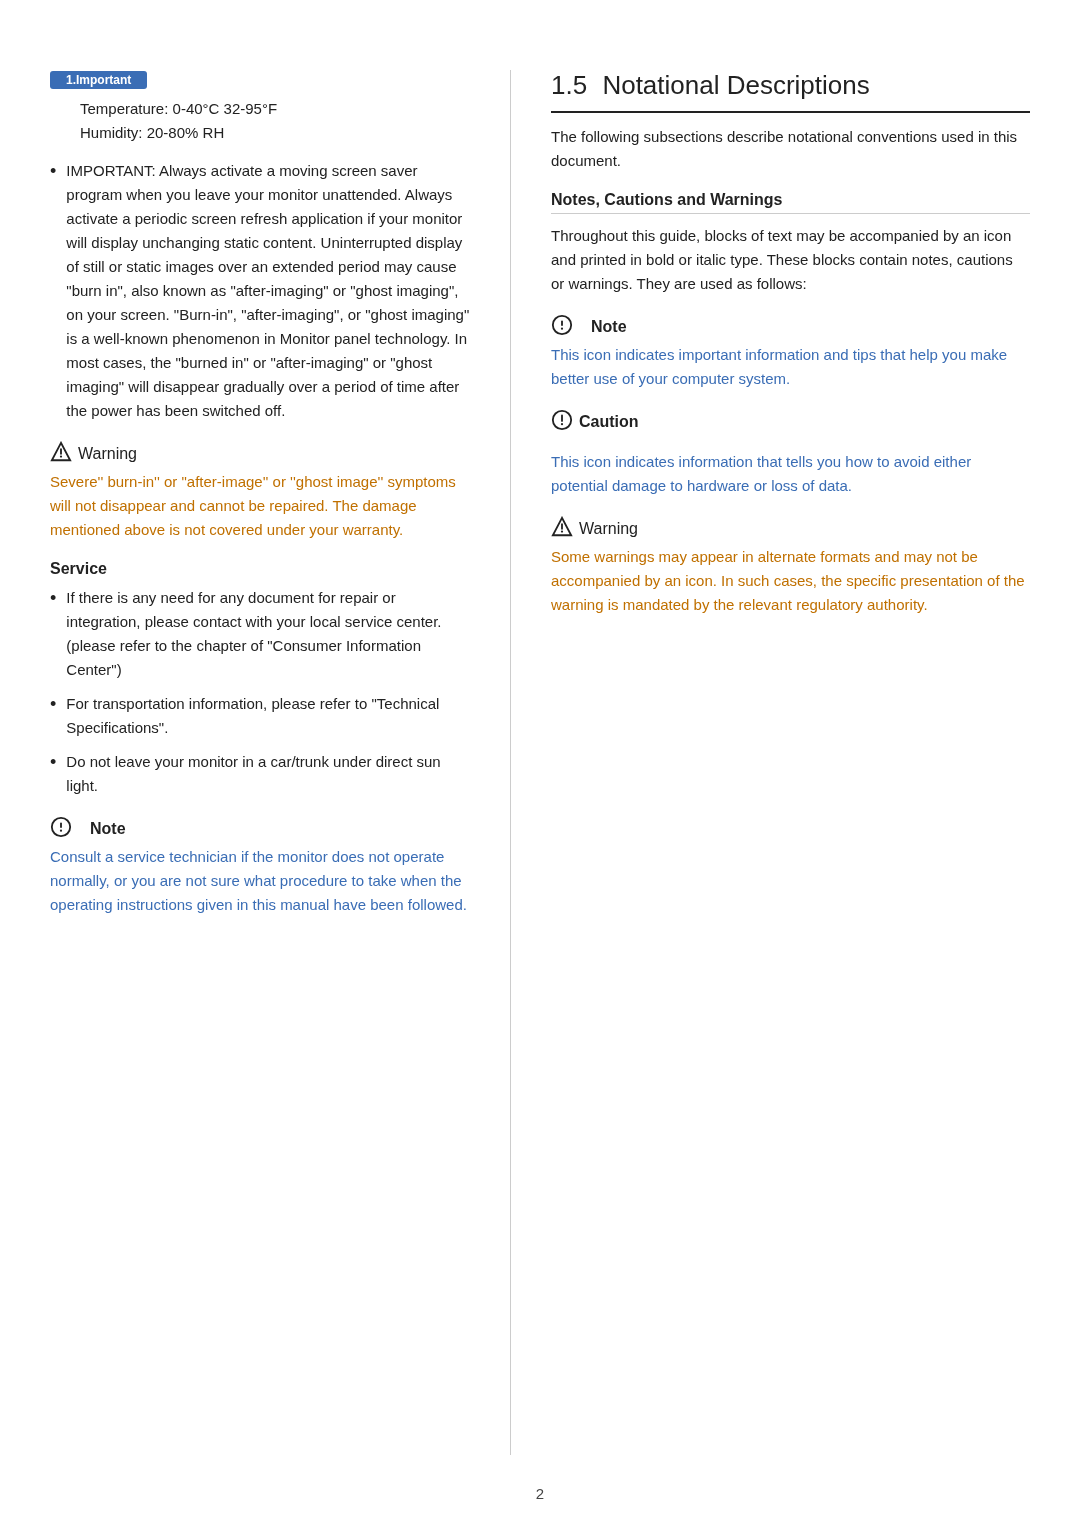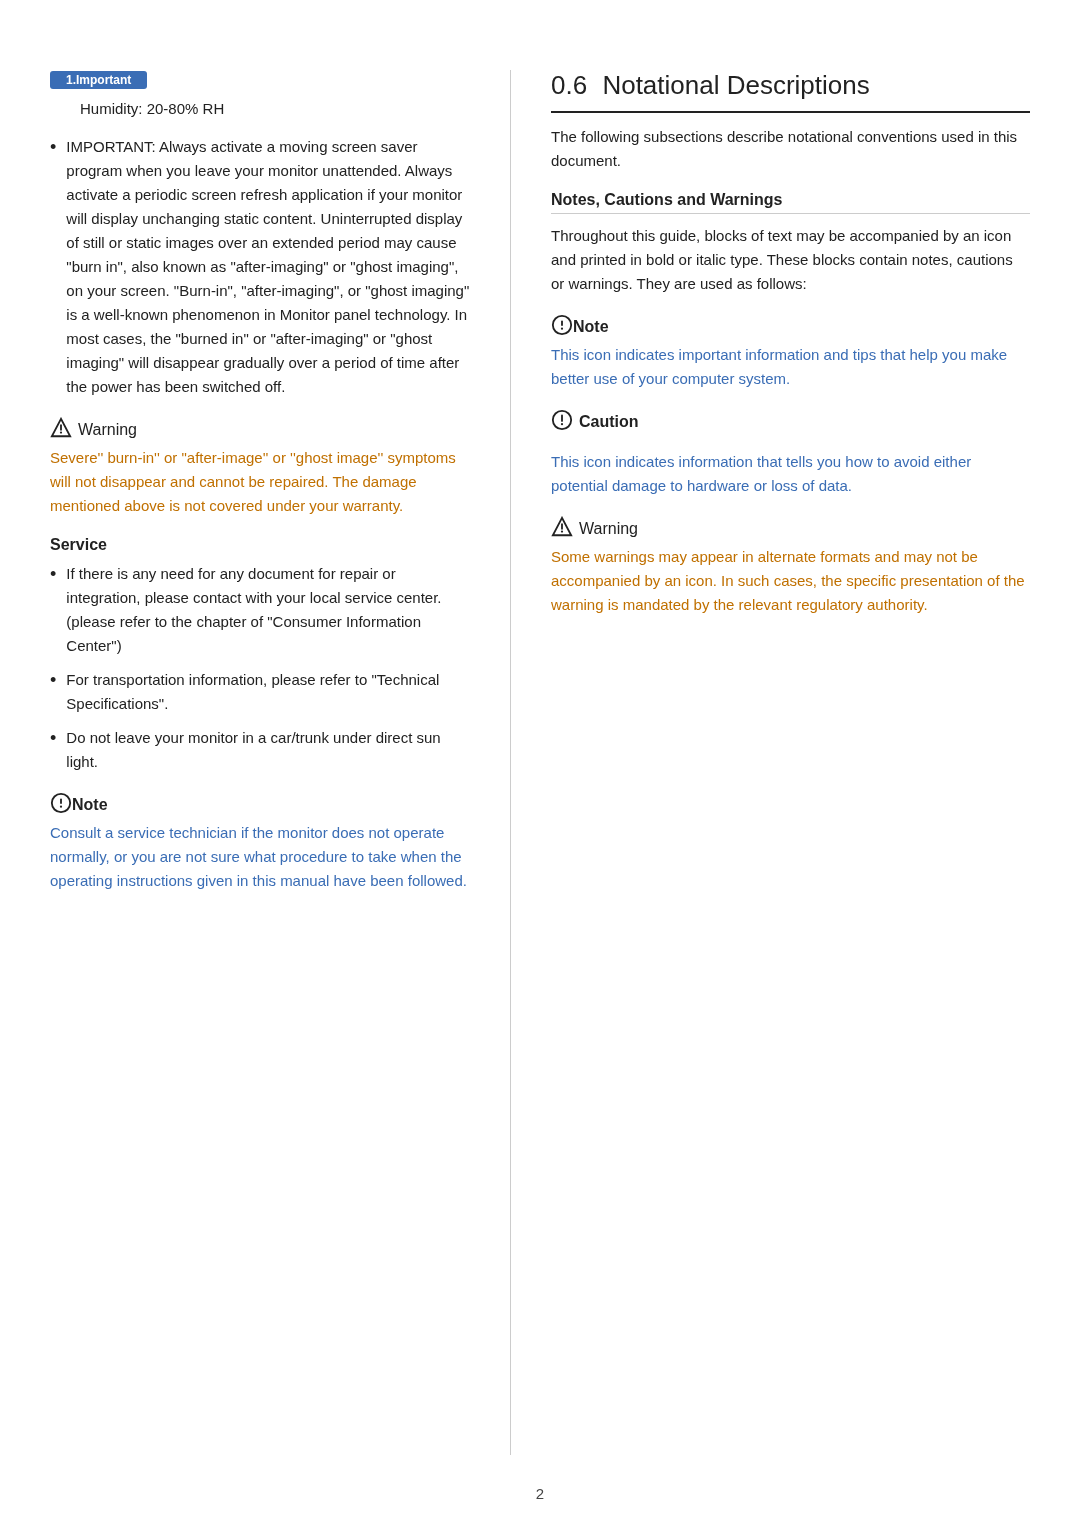--- a/index.html
+++ b/index.html
@@ -105,21 +105,21 @@
       margin-left: 0;
     }
 
     
     .note-block {
       margin: 18px 0;
     }
     .note-header {
       display: flex;
       align-items: center;
-      gap: 0;
+      gap: 18px;
       margin-bottom: 4px;
     }
     .note-label {
       font-size: 16px;
       font-weight: bold;
       color: #222;
     }
     .note-text {
       color: #3a6db5;
       font-size: 15px;
@@ -201,20 +201,21 @@
 </head>
 <body>
 
 <div class="page">
   <div class="columns">
 
     <div class="left-col">
       <div class="important-badge">1.Important</div>
 
       <div class="temp-humidity">
+        <div>Temperature: 0-40°C 32-95°F</div>
         <div>Humidity: 20-80% RH</div>
       </div>
 
       <ul class="bullet-list">
         <li>
           <span>IMPORTANT: Always activate a moving screen saver program when you leave your monitor unattended. Always activate a periodic screen refresh application if your monitor will display unchanging static content. Uninterrupted display of still or static images over an extended period may cause "burn in", also known as "after-imaging" or "ghost imaging", on your screen. "Burn-in", "after-imaging", or "ghost imaging" is a well-known phenomenon in Monitor panel technology. In most cases, the "burned in" or "after-imaging" or "ghost imaging" will disappear gradually over a period of time after the power has been switched off.</span>
         </li>
       </ul>
 
       
@@ -259,21 +260,21 @@
           <span class="note-label">Note</span>
         </div>
         <div class="note-text">Consult a service technician if the monitor does not operate normally, or you are not sure what procedure to take when the operating instructions given in this manual have been followed.</div>
       </div>
     </div>
 
     <div class="divider"></div>
 
     <div class="right-col">
       <div class="h2-title">
-        <span>0.6</span>
+        <span>1.5</span>
         <span>Notational Descriptions</span>
       </div>
 
       <div class="intro-text">The following subsections describe notational conventions used in this document.</div>
 
       <div class="sub-heading">Notes, Cautions and Warnings</div>
 
       <div class="intro-text">Throughout this guide, blocks of text may be accompanied by an icon and printed in bold or italic type. These blocks contain notes, cautions or warnings. They are used as follows:</div>
 
       <div class="note-block">

